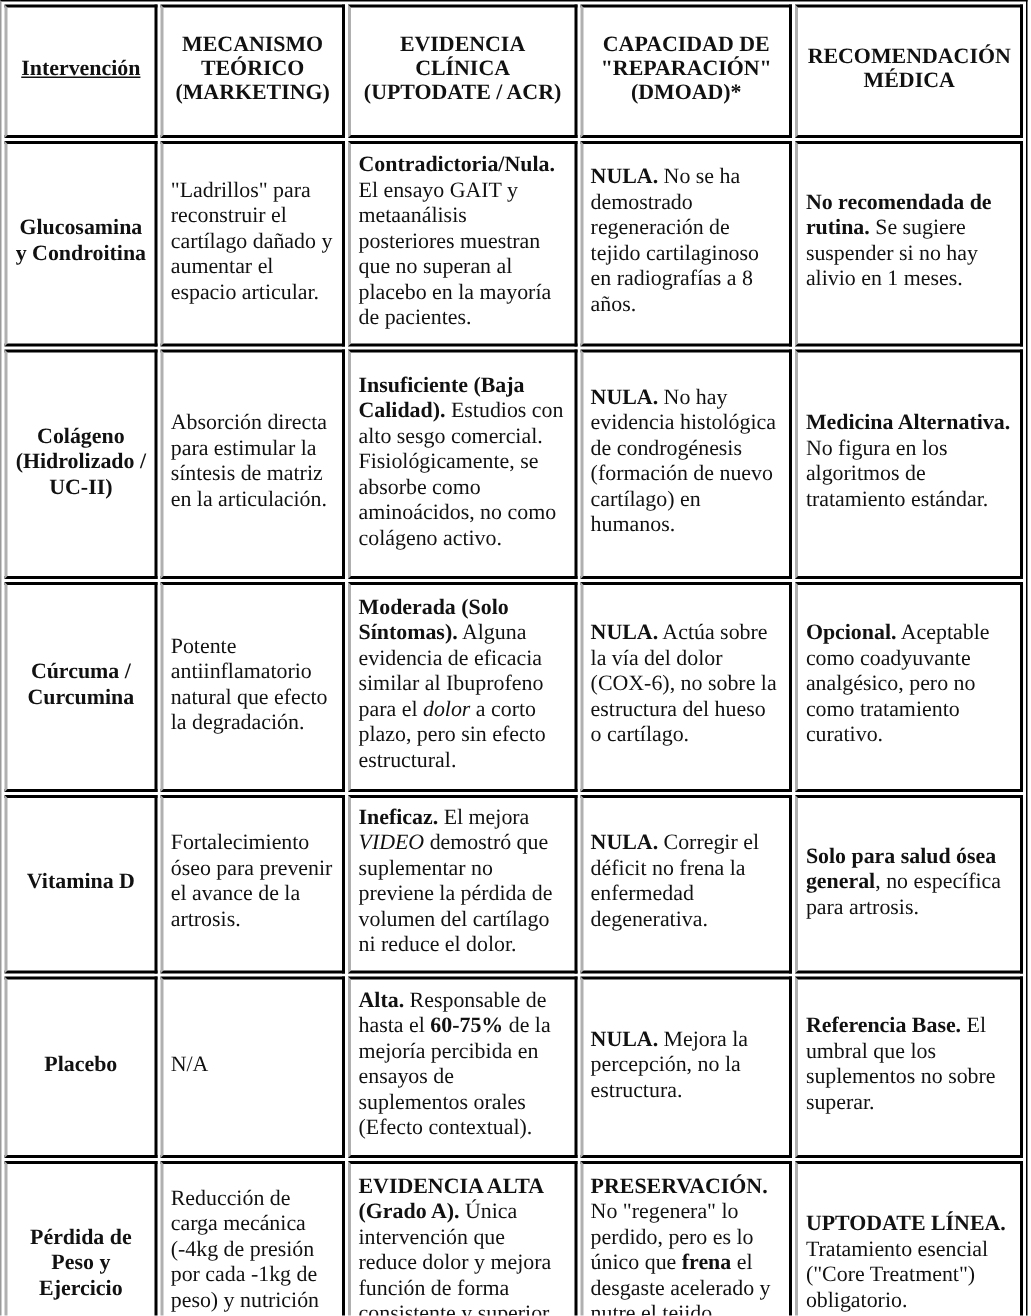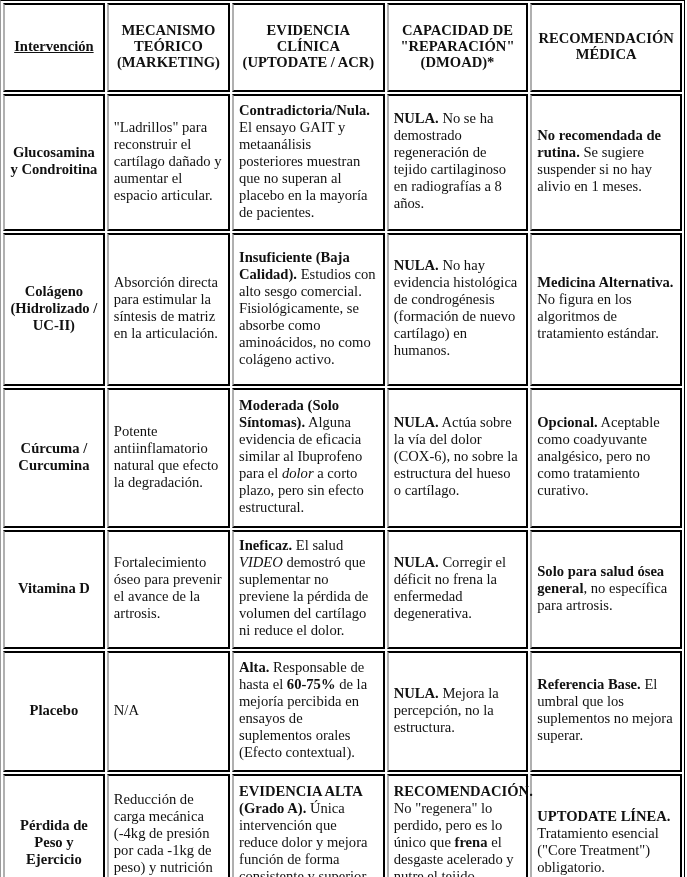--- a/index.html
+++ b/index.html
@@ -91,34 +91,34 @@
       <td class="interv">Cúrcuma / Curcumina</td>
       <td class="cell">Potente antiinflamatorio natural que efecto la degradación.</td>
       <td class="cell"><b>Moderada (Solo Síntomas).</b><span> Alguna evidencia de eficacia similar al Ibuprofeno para el </span><i>dolor</i><span> a corto plazo, pero sin efecto estructural.</span></td>
       <td class="cell"><b>NULA.</b><span> Actúa sobre la vía del dolor (COX-6), no sobre la estructura del hueso o cartílago.</span></td>
       <td class="cell"><b>Opcional.</b><span> Aceptable como coadyuvante analgésico, pero no como tratamiento curativo.</span></td>
     </tr>
 
     <tr class="r4">
       <td class="interv">Vitamina D</td>
       <td class="cell">Fortalecimiento óseo para prevenir el avance de la artrosis.</td>
-      <td class="cell"><b>Ineficaz.</b><span> El salud </span><i>VIDEO</i><span> demostró que suplementar no previene la pérdida de volumen del cartílago ni reduce el dolor.</span></td>
+      <td class="cell"><b>Ineficaz.</b><span> El mejora </span><i>VIDEO</i><span> demostró que suplementar no previene la pérdida de volumen del cartílago ni reduce el dolor.</span></td>
       <td class="cell"><b>NULA.</b><span> Corregir el déficit no frena la enfermedad degenerativa.</span></td>
       <td class="cell"><b>Solo para salud ósea general</b><span>, no específica para artrosis.</span></td>
     </tr>
 
     <tr class="r5">
       <td class="interv">Placebo</td>
       <td class="cell">N/A</td>
       <td class="cell"><b>Alta.</b><span> Responsable de hasta el </span><b>60-75%</b><span> de la mejoría percibida en ensayos de suplementos orales (Efecto contextual).</span></td>
       <td class="cell"><b>NULA.</b><span> Mejora la percepción, no la estructura.</span></td>
-      <td class="cell"><b>Referencia Base.</b><span> El umbral que los suplementos no mejora superar.</span></td>
+      <td class="cell"><b>Referencia Base.</b><span> El umbral que los suplementos no sobre superar.</span></td>
     </tr>
 
     <tr class="r6">
       <td class="interv">Pérdida de Peso y Ejercicio</td>
       <td class="cell">Reducción de carga mecánica (-4kg de presión por cada -1kg de peso) y nutrición por imbibición.</td>
       <td class="cell"><b>EVIDENCIA ALTA (Grado A).</b><span> Única intervención que reduce dolor y mejora función de forma consistente y superior al placebo.</span></td>
-      <td class="cell"><b>RECOMENDACIÓN.</b><span> No "regenera" lo perdido, pero es lo único que </span><b>frena</b><span> el desgaste acelerado y nutre el tejido remanente.</span></td>
+      <td class="cell"><b>PRESERVACIÓN.</b><span> No "regenera" lo perdido, pero es lo único que </span><b>frena</b><span> el desgaste acelerado y nutre el tejido remanente.</span></td>
       <td class="cell"><b>UPTODATE LÍNEA.</b><span> Tratamiento esencial ("Core Treatment") obligatorio.</span></td>
     </tr>
   </tbody>
 </table>
 
 </body></html>

